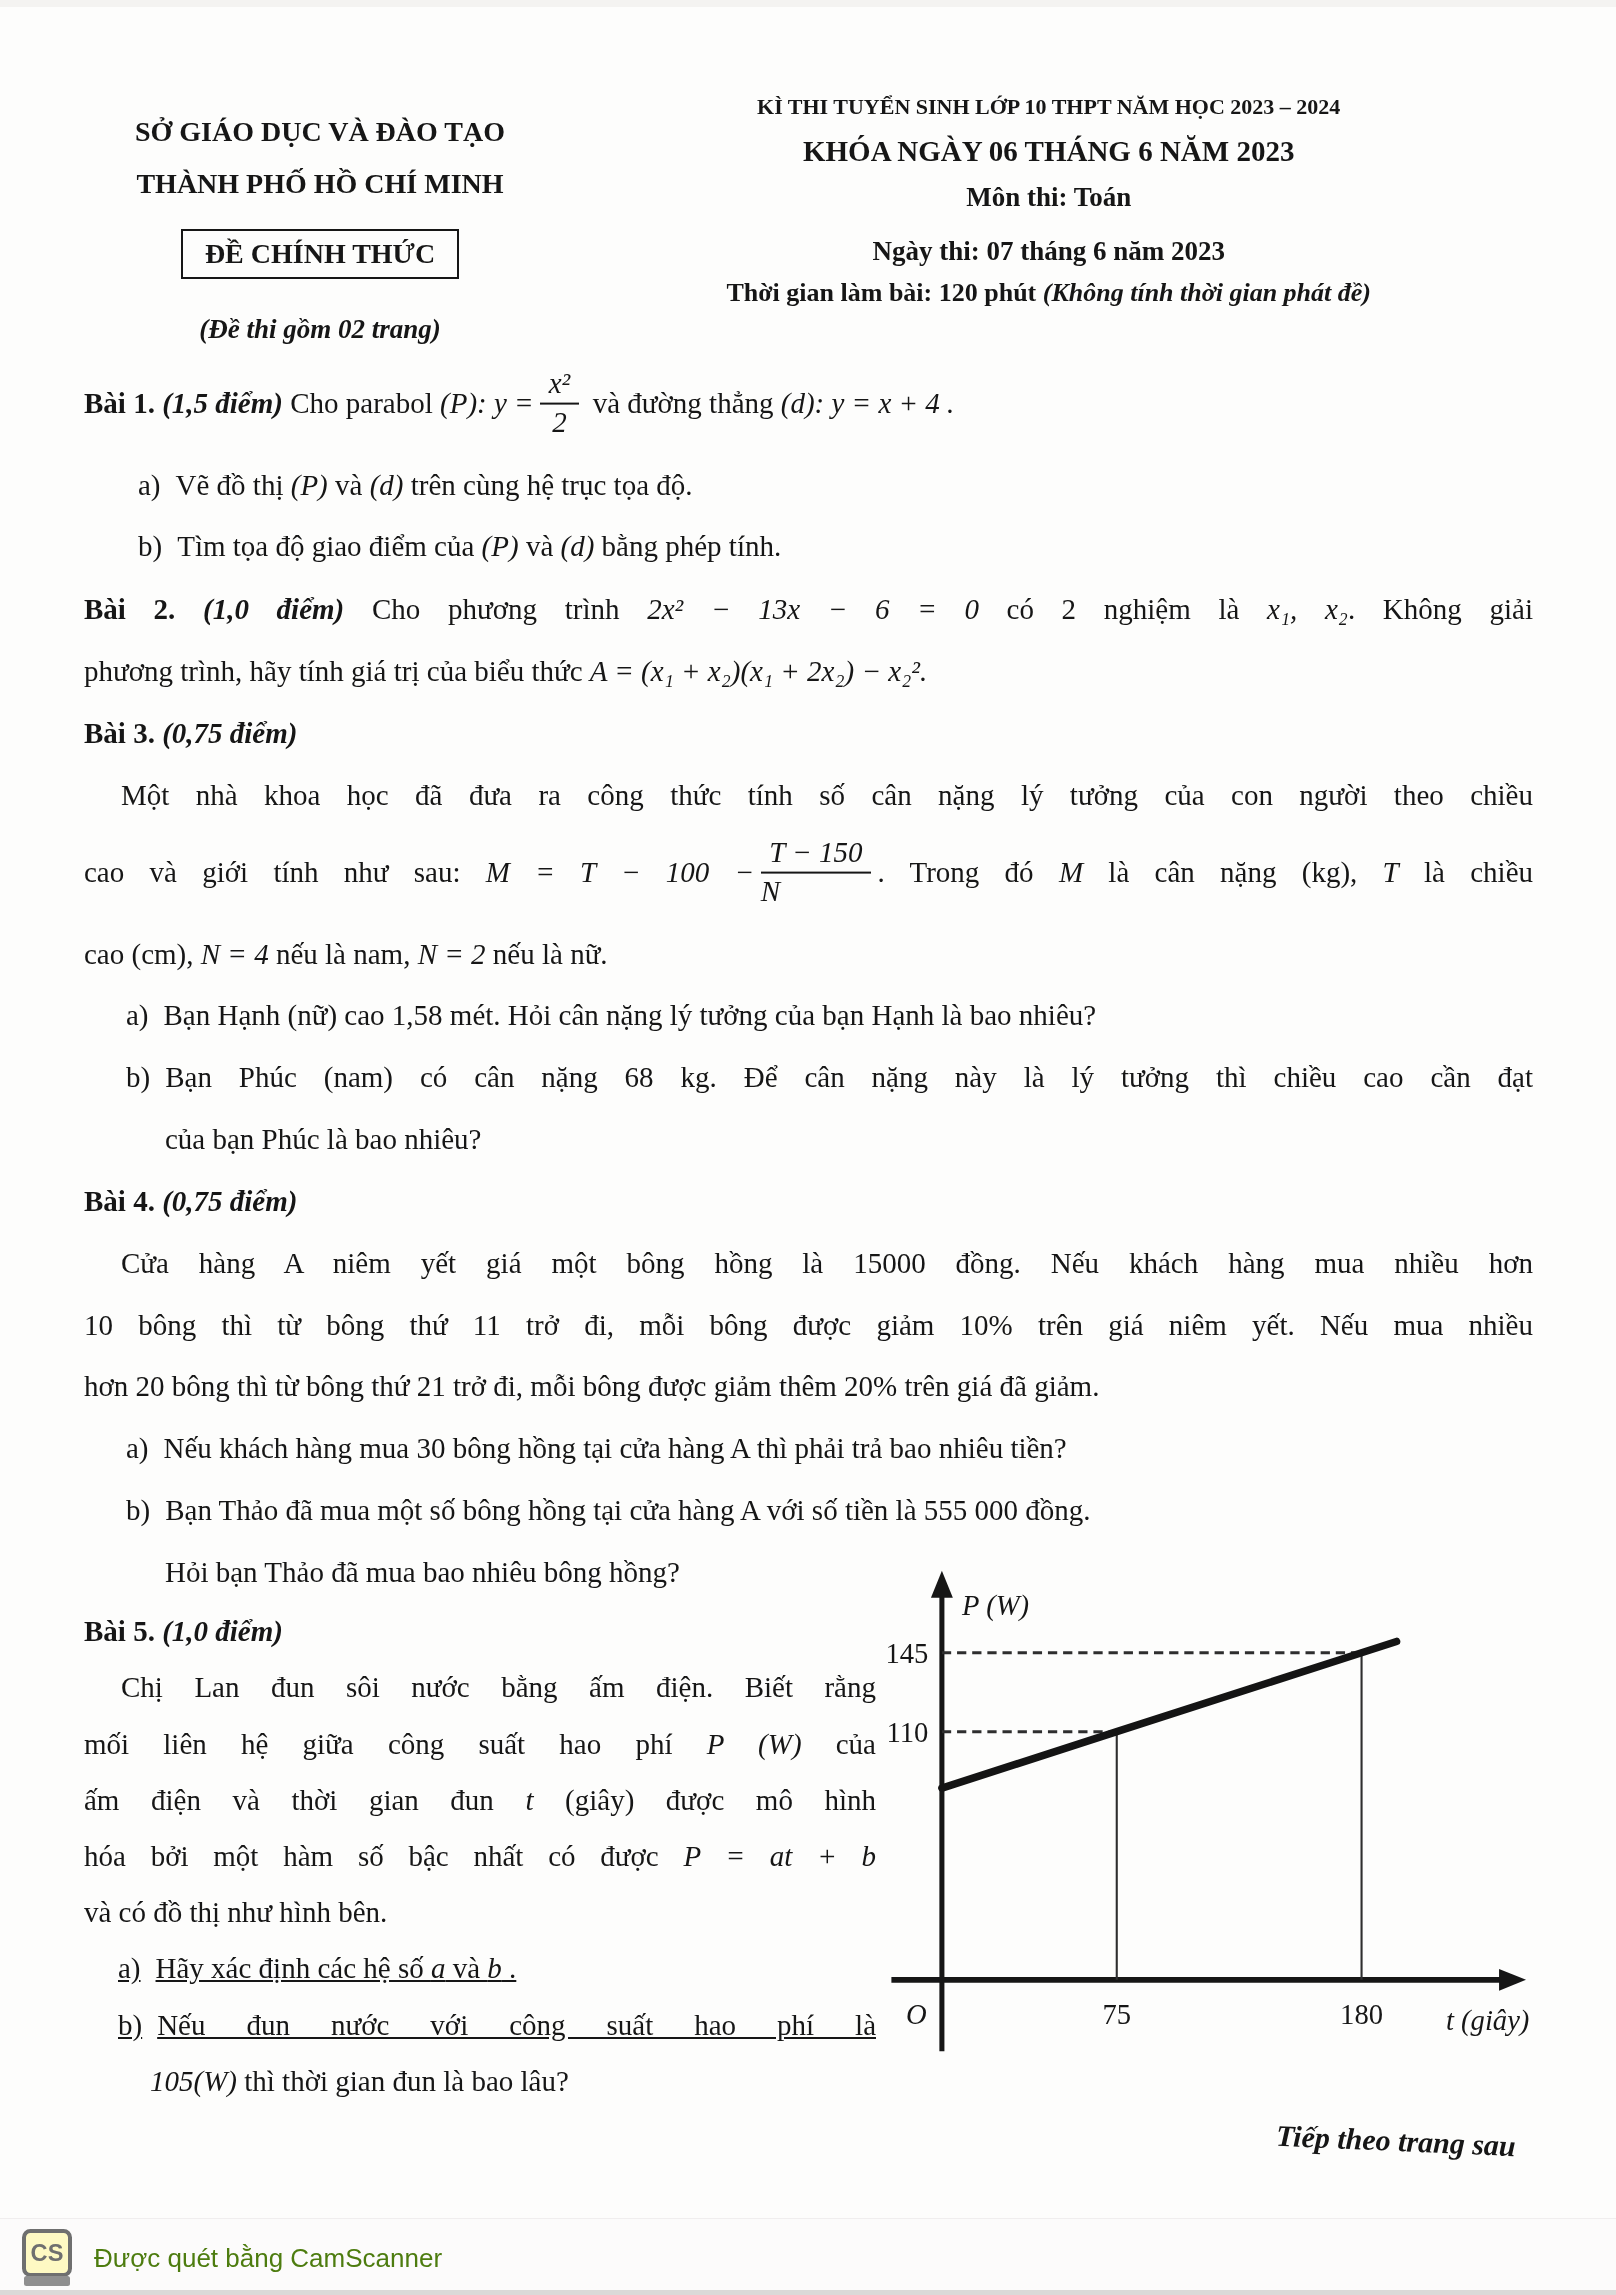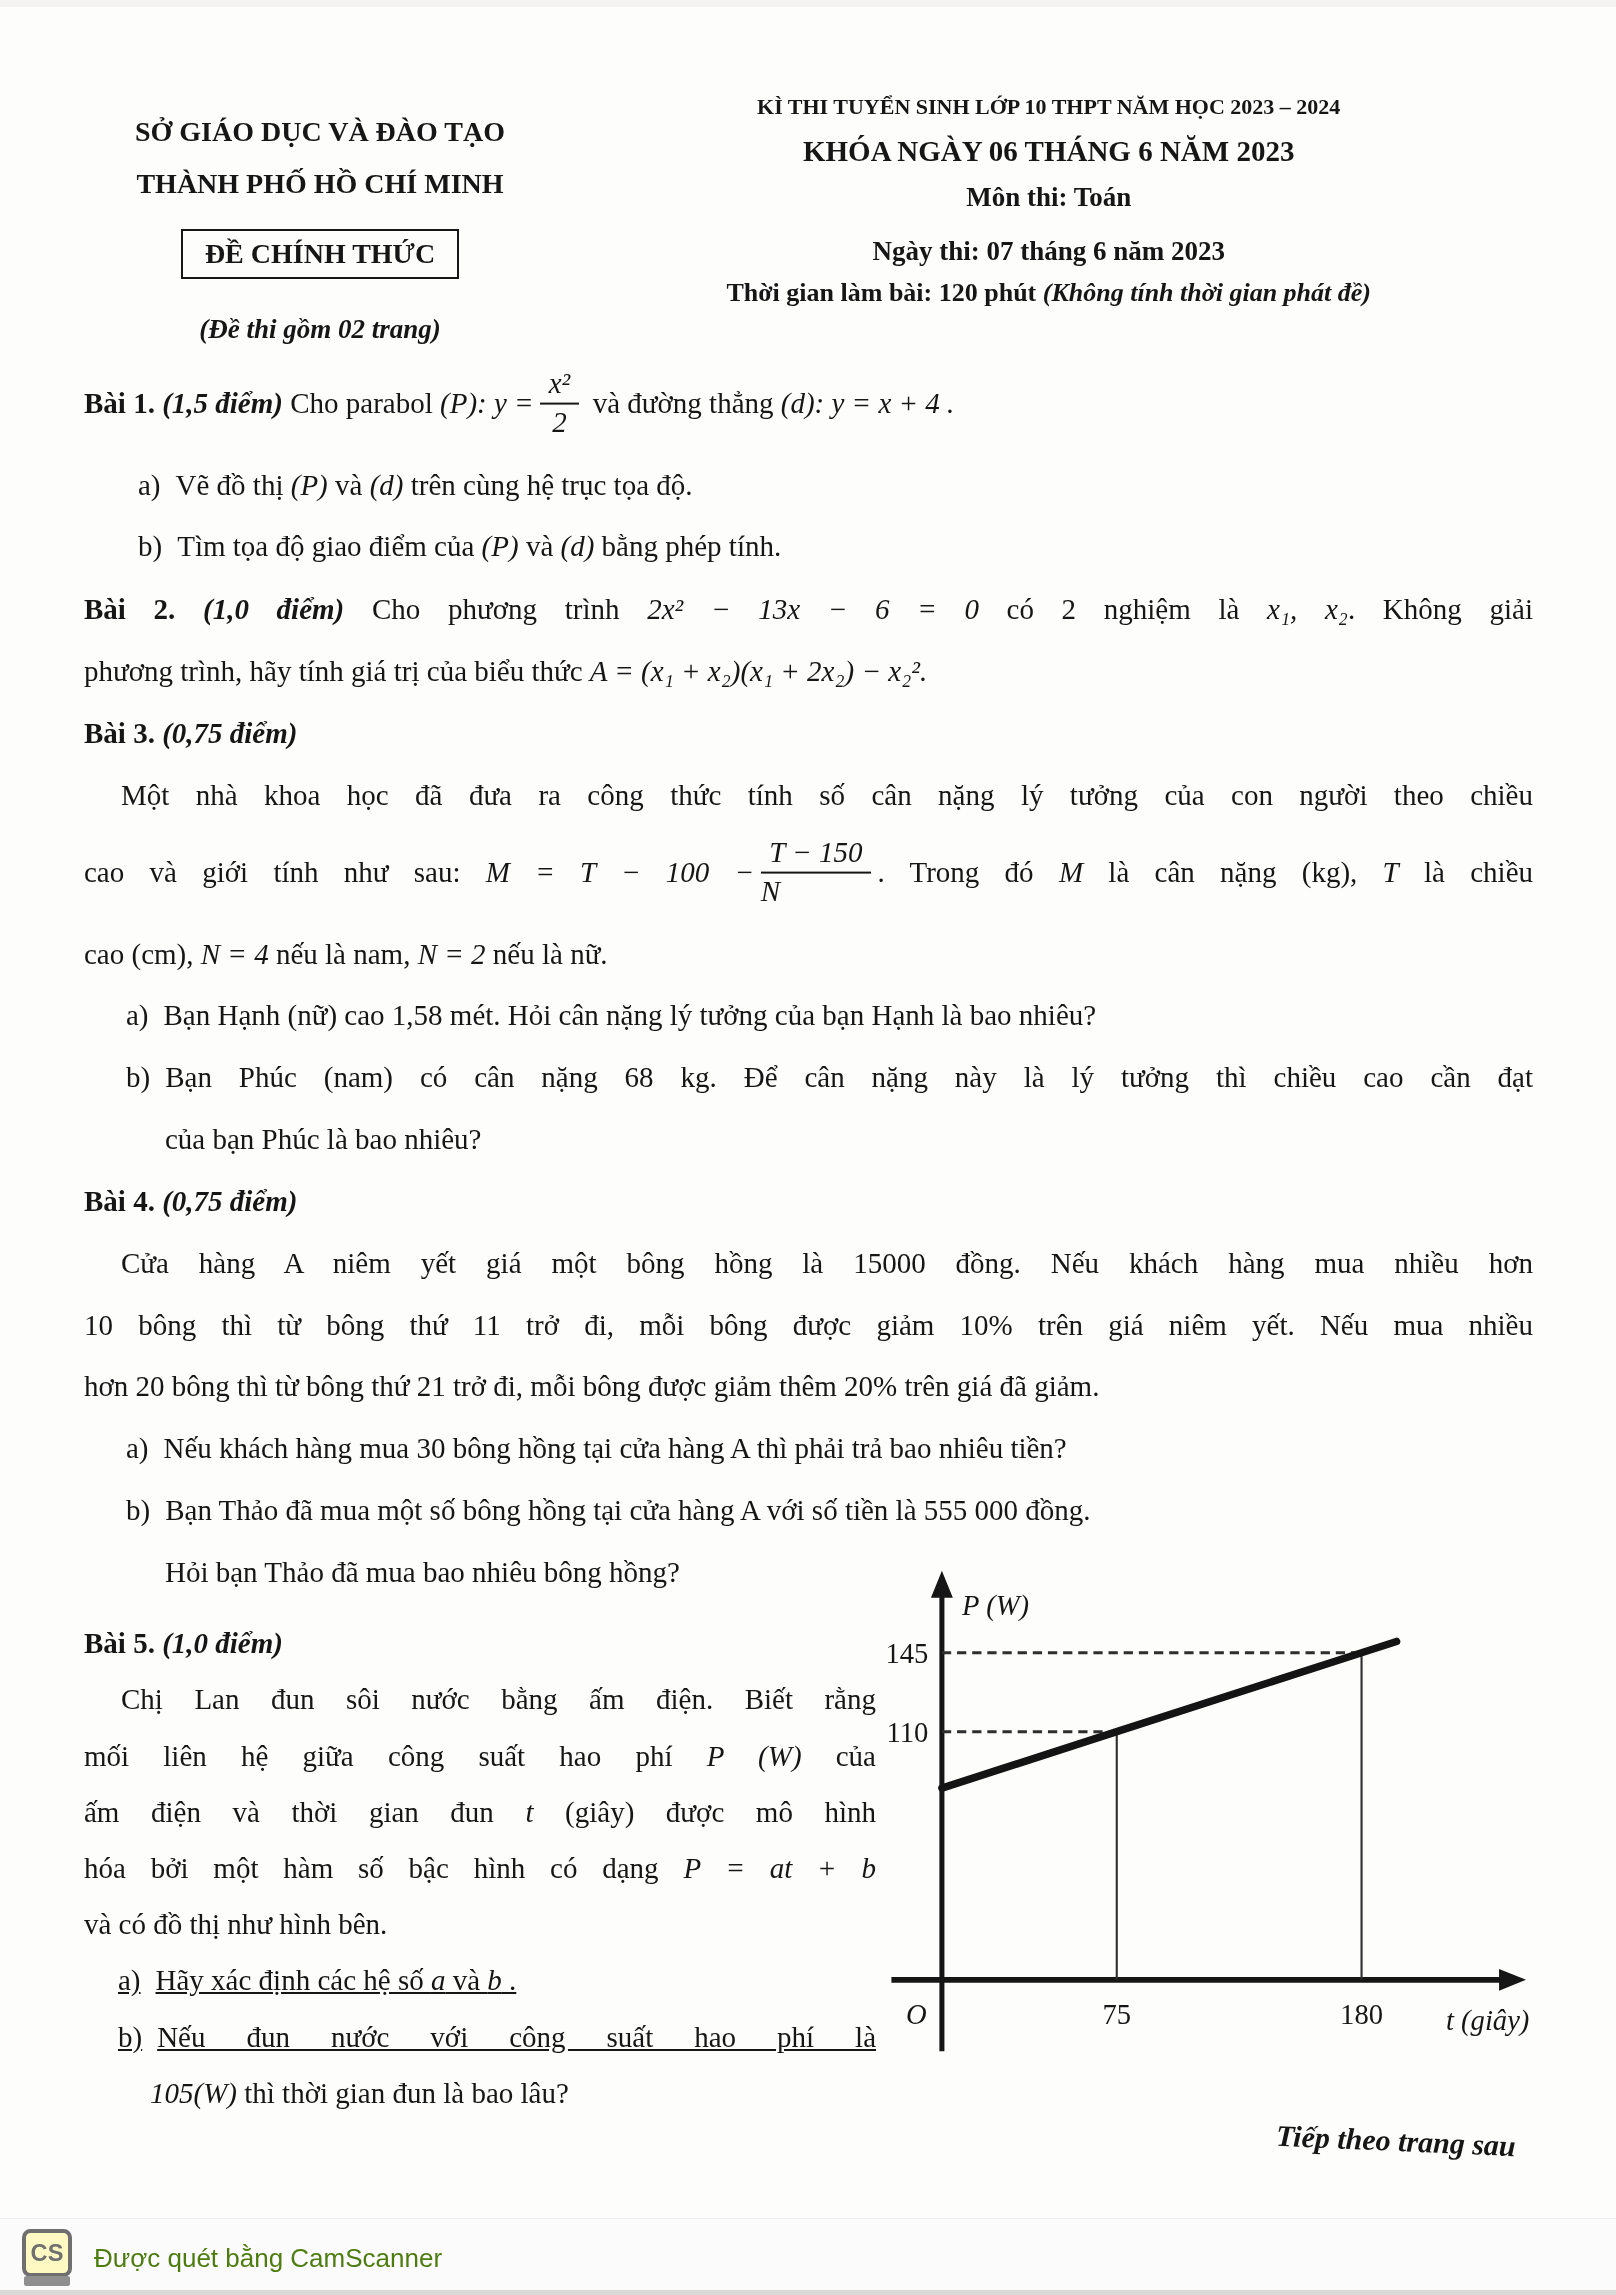--- a/index.html
+++ b/index.html
@@ -118,32 +118,32 @@
   <div class="ln item">
     <span class="lab">a)</span><span>Nếu khách hàng mua 30 bông hồng tại cửa hàng A thì phải trả bao nhiêu tiền?</span>
   </div>
   <div class="ln item">
     <span class="lab">b)</span><span>Bạn Thảo đã mua một số bông hồng tại cửa hàng A với số tiền là 555 000 đồng.</span>
   </div>
   <div class="ln cont">Hỏi bạn Thảo đã mua bao nhiêu bông hồng?</div>
 
   <div class="b5">
     <div class="b5-left">
-      <div class="ln" style="margin-top:12px;font-family:Liberation Serif, serif;">
+      <div class="ln" style="margin-top:0;font-family:Liberation Serif, serif;">
         <span class="b">Bài 5.</span><span class="bi"> (1,0 điểm)</span>
       </div>
       <div class="ln ind jl">Chị Lan đun sôi nước bằng ấm điện. Biết rằng</div>
       <div class="ln jl">
         <span>mối liên hệ giữa công suất hao phí </span><span class="m">P (W)</span><span> của</span>
       </div>
       <div class="ln jl">
         <span>ấm điện và thời gian đun </span><span class="m">t</span><span> (giây) được mô hình</span>
       </div>
       <div class="ln jl">
-        <span>hóa bởi một hàm số bậc hình có dạng </span><span class="m">P = at + b</span>
+        <span>hóa bởi một hàm số bậc nhất có được </span><span class="m">P = at + b</span>
       </div>
       <div class="ln">và có đồ thị như hình bên.</div>
       <div class="ln item">
         <span class="lab">a)</span><span>Hãy xác định các hệ số </span><span class="m">a</span><span> và </span><span class="m">b</span><span> .</span>
       </div>
       <div class="ln item jl">
         <span class="lab">b)</span><span>Nếu đun nước với công suất hao phí là</span>
       </div>
       <div class="ln cont">
         <span class="m">105(W)</span><span> thì thời gian đun là bao lâu?</span>

